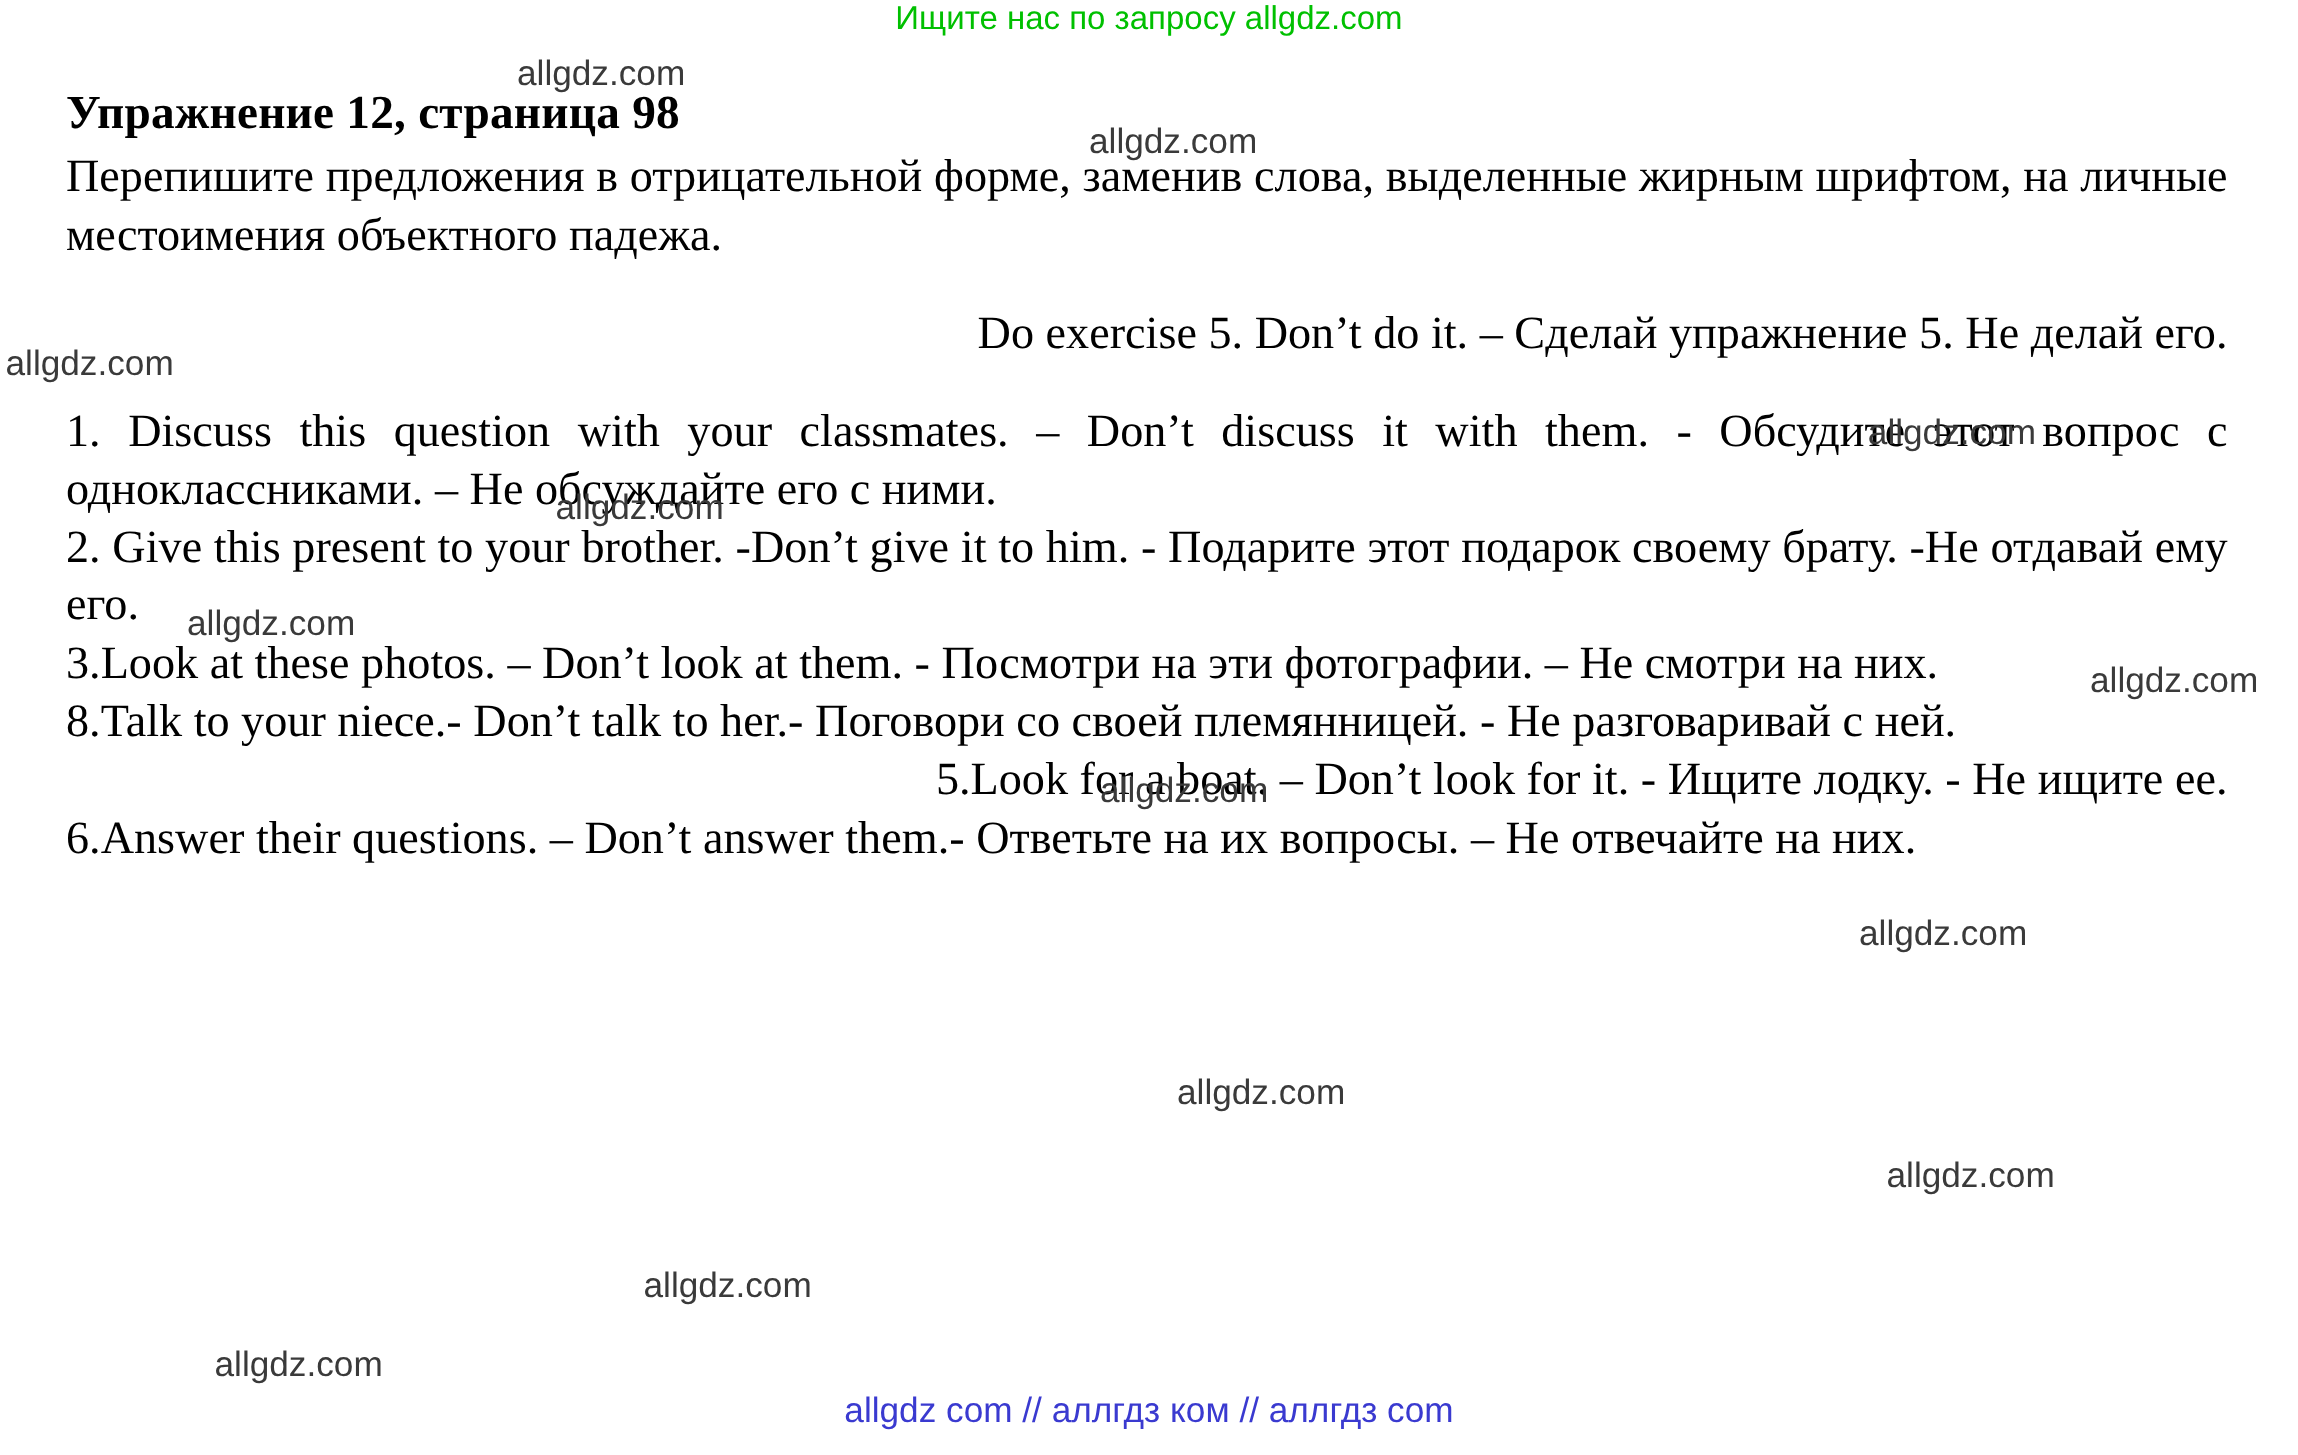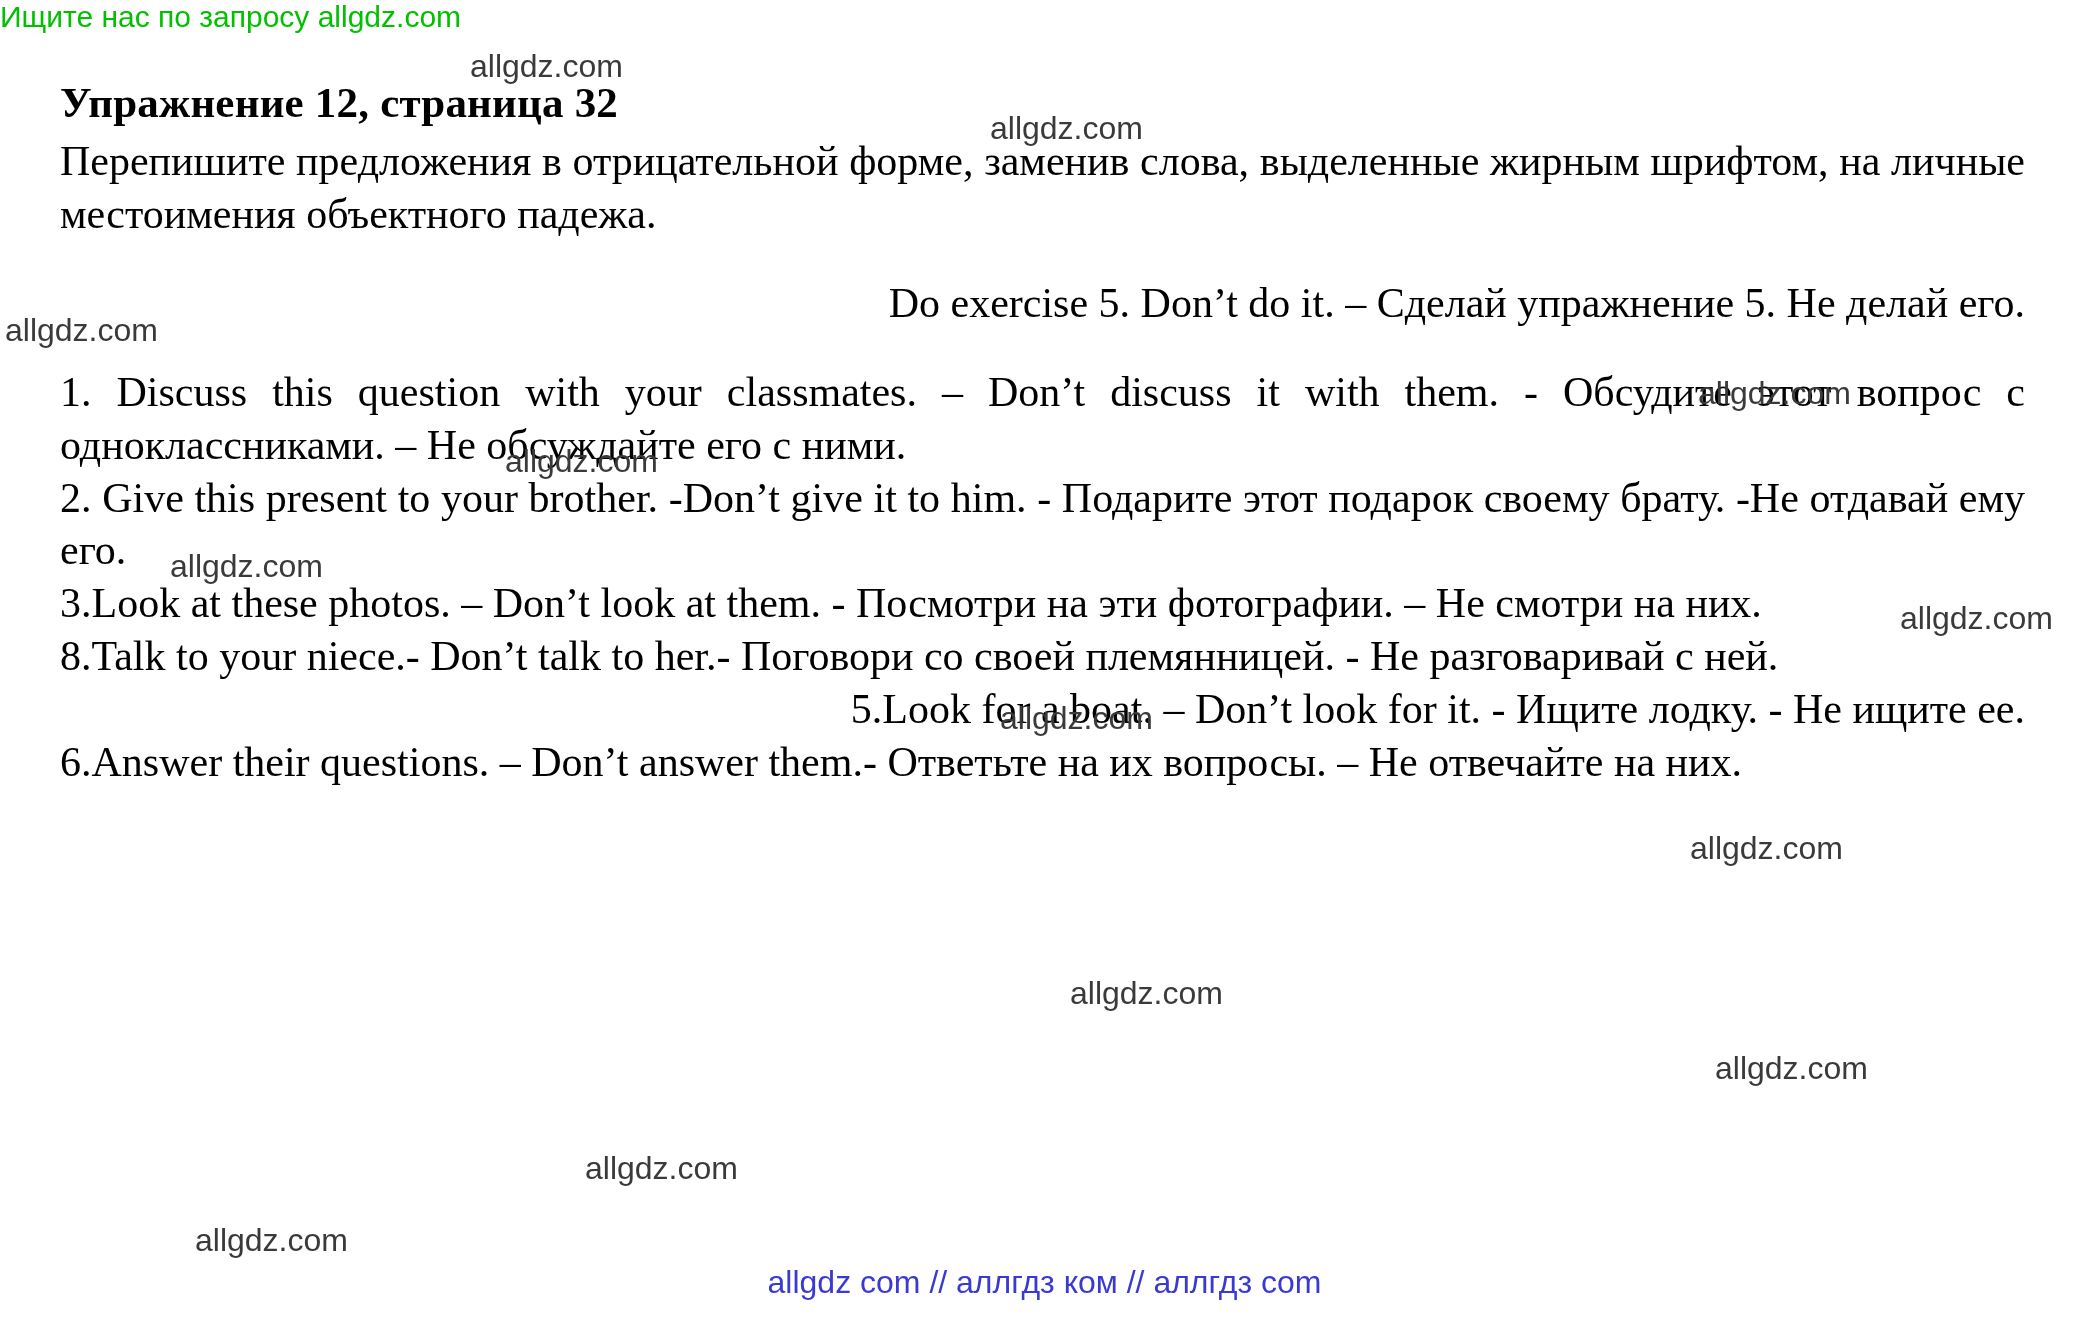--- a/index.html
+++ b/index.html
@@ -15,21 +15,21 @@
     position: relative;
     overflow: hidden;
   }
 
   
   .top-promo {
     position: absolute;
     top: 0px;
     left: 0;
     width: 100%;
-    text-align: left;
+    text-align: center;
     font-family: "Liberation Sans", sans-serif;
     font-size: 30px;
     color: #00c000;
     font-weight: 400;
   }
 
   
   .wm {
     position: absolute;
     font-family: "Liberation Sans", sans-serif;
@@ -78,21 +78,21 @@
     font-weight: 400;
   }
 </style>
 </head>
 <body>
 
 <div class="top-promo">Ищите нас по запросу allgdz.com</div>
 
 <div class="sheet">
 
-  <h1 class="ex-title">Упражнение 12, страница 32</h1>
+  <h1 class="ex-title">Упражнение 12, страница 98</h1>
 
   <p class="para">Перепишите предложения в отрицательной форме, заменив слова, выделенные жирным шрифтом, на личные местоимения объектного падежа.</p>
 
   <div class="spacer-md"></div>
 
   <p class="para nojust">Do exercise 5. Don’t do it. – Сделай упражнение 5. Не делай его.</p>
 
   <div class="spacer-md"></div>
 
   <p class="para">1. Discuss this question with your classmates. – Don’t discuss it with them. - Обсудите этот вопрос с одноклассниками. – Не обсуждайте его с ними.</p>

